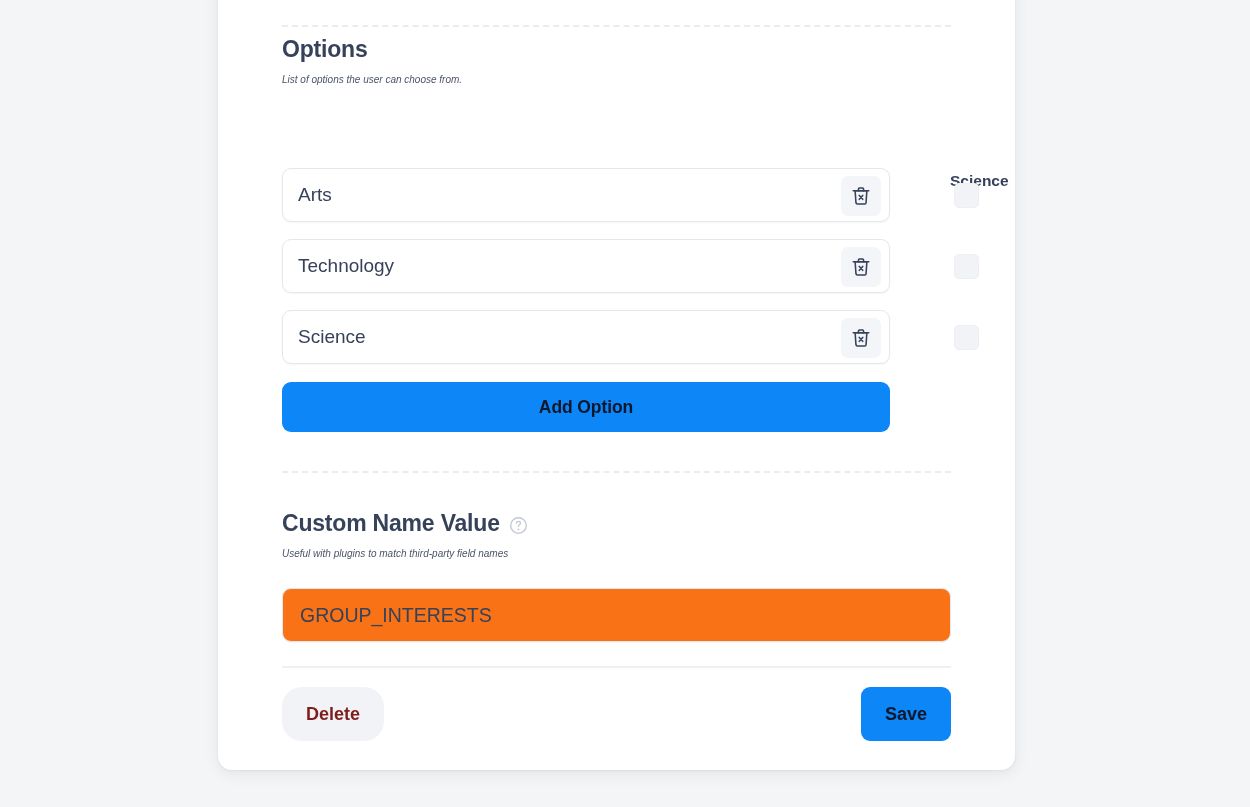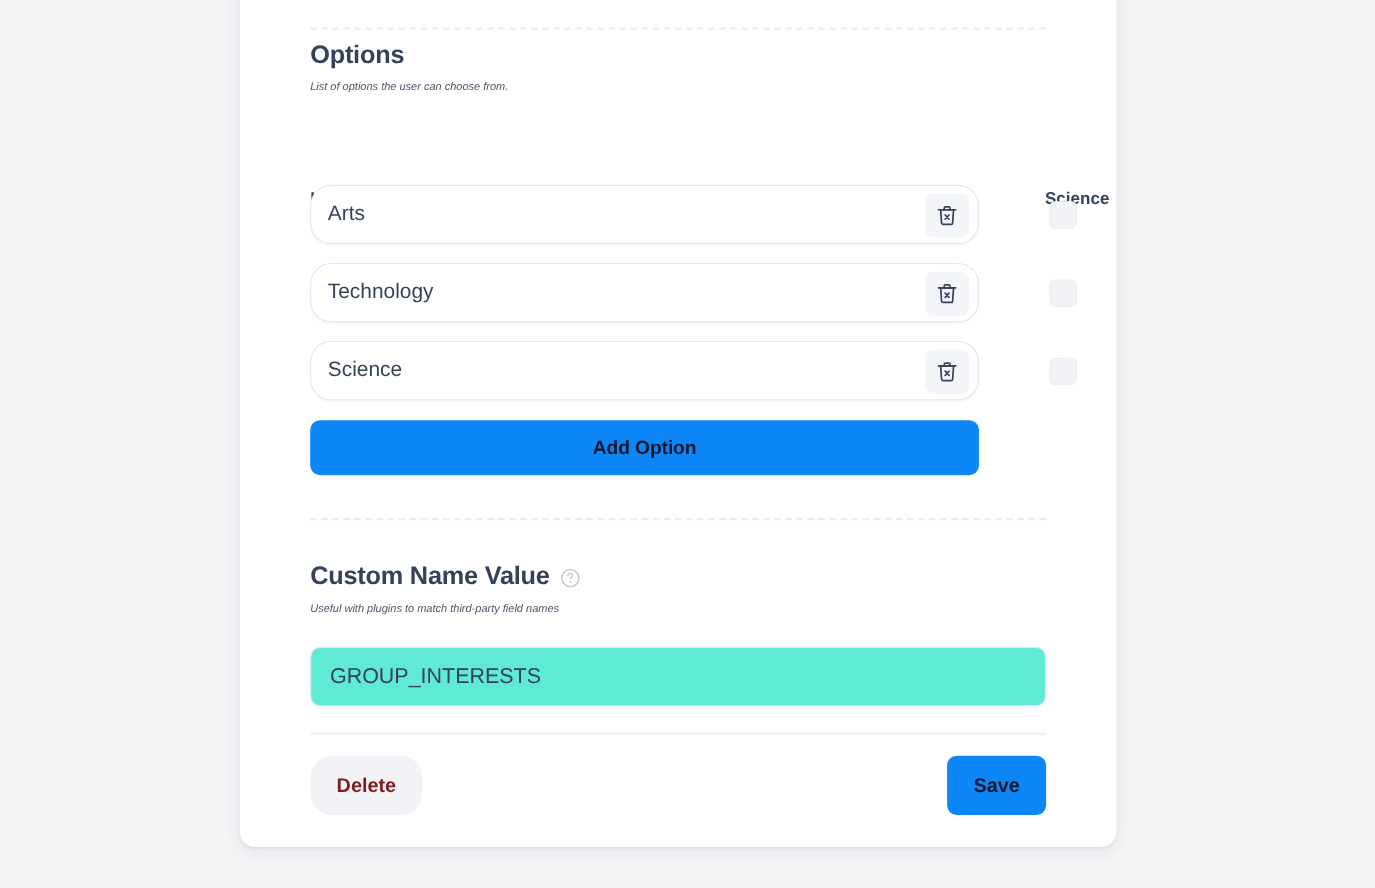--- a/index.html
+++ b/index.html
@@ -136,21 +136,21 @@
   }
 
   .option-input-wrap {
     position: absolute;
     left: 0;
     top: 0;
     width: 608px;
     height: 54px;
     background: #ffffff;
     border: 1px solid #e4e7ec;
-    border-radius: 19px;
+    border-radius: 9px;
     box-shadow: 0 1px 2px rgba(16, 24, 40, 0.04);
   }
 
   .option-input {
     position: absolute;
     left: 15px;
     top: 0;
     width: 545px;
     height: 52px;
     border: 0;
@@ -212,21 +212,21 @@
     letter-spacing: -0.1px;
   }
 
   
   .custom-input-wrap {
     position: absolute;
     left: 32px;
     right: 32px;
     top: 628px;
     height: 54px;
-    background: #5eead4;
+    background: #f97316;
     border: 1px solid #e4e7ec;
     border-radius: 9px;
     box-shadow: 0 1px 2px rgba(16, 24, 40, 0.04);
   }
   .custom-input {
     position: absolute;
     left: 17px;
     top: 0;
     right: 14px;
     height: 52px;

